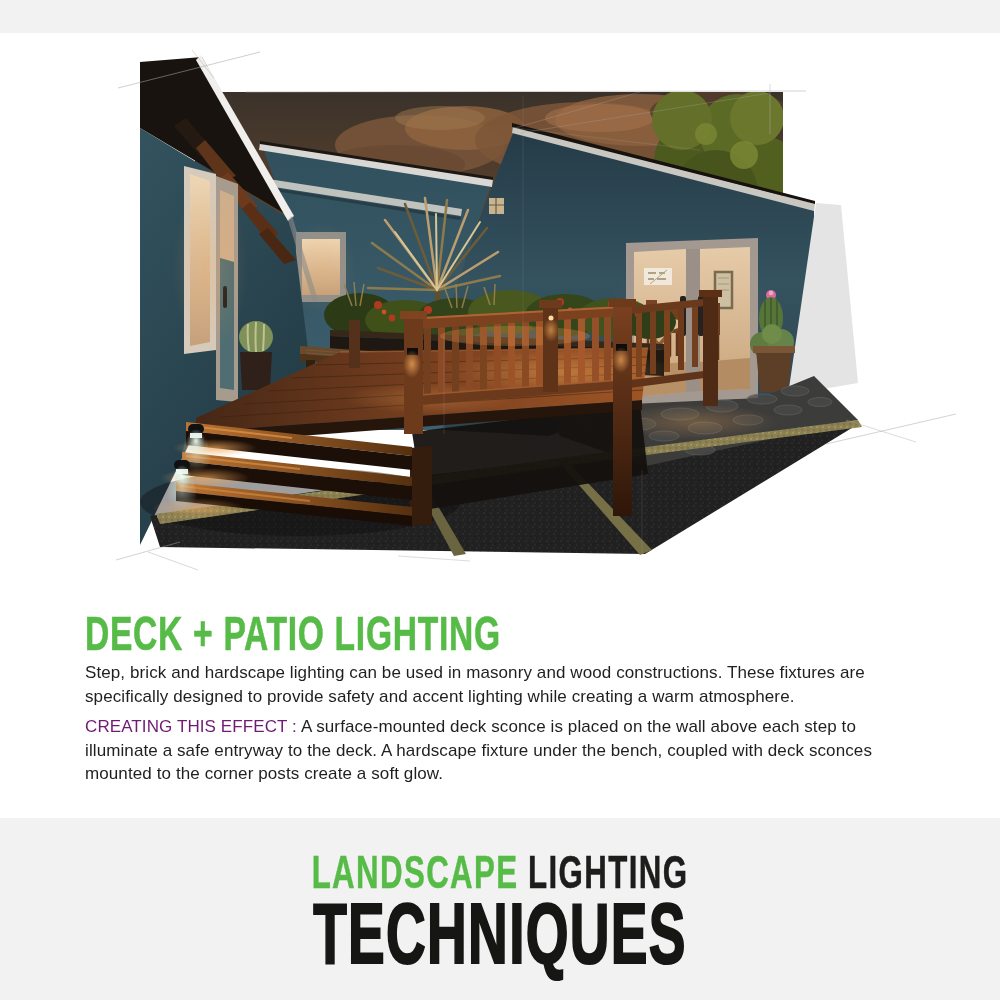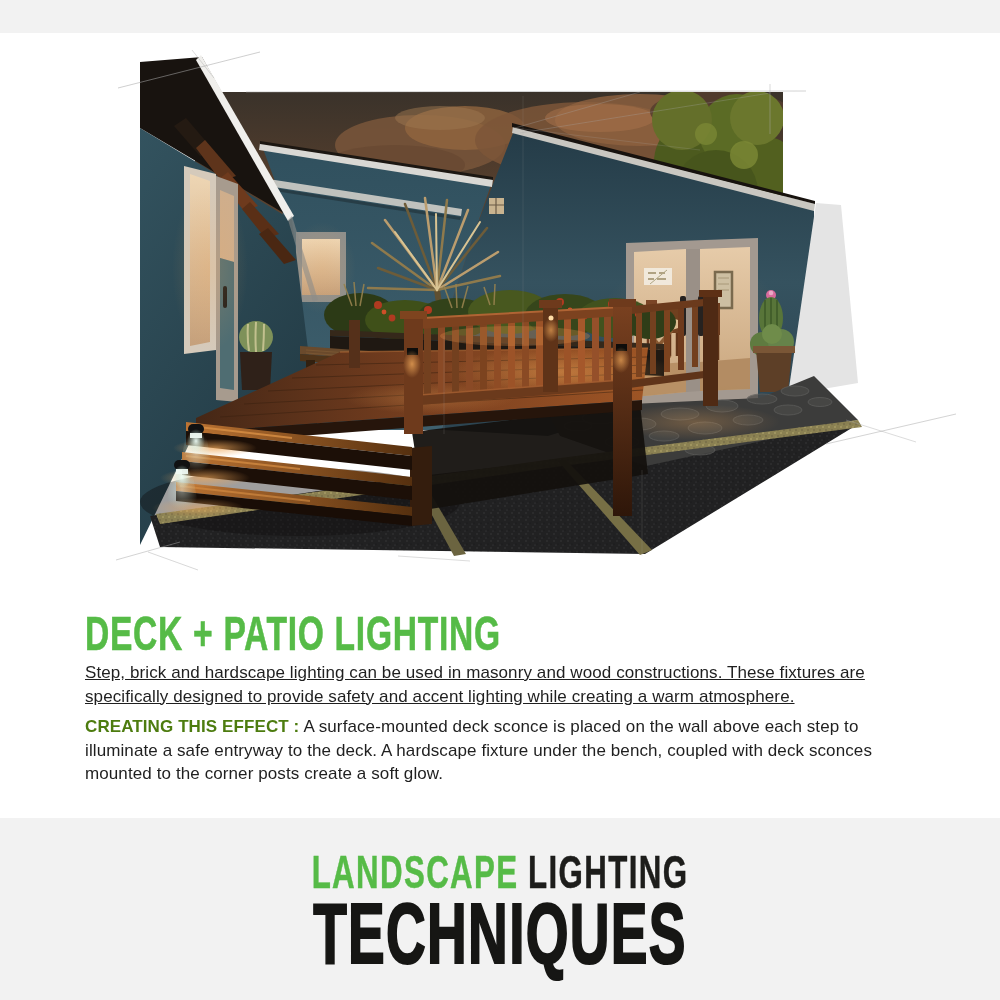--- a/index.html
+++ b/index.html
@@ -14,23 +14,23 @@
   .heading{
     position:absolute;left:85px;top:606px;margin:0;
     font-size:48px;font-weight:700;letter-spacing:1px;color:#56bb47;
     white-space:nowrap;transform:scaleX(.70);transform-origin:0 0;
     -webkit-text-stroke:.6px #56bb47;
   }
   .para{
     position:absolute;left:85px;width:848px;margin:0;
     font-size:17px;line-height:23.5px;color:#1f1f1f;letter-spacing:.1px;
   }
-  .para.intro{top:661px;text-decoration:underline;}
+  .para.intro{top:661px;}
   .para.effect{top:715px;}
-  .para.effect strong{font-weight:700;color:#4d7c0f;margin-right:4px;margin-top:18px;}
+  .para.effect strong{font-weight:400;color:#701a75;margin-right:4px;margin-top:18px;}
 
   .footer{position:absolute;left:0;top:818px;width:1000px;height:182px;background:#f2f2f2;}
   .brand-line1{
     position:absolute;left:0;top:845px;width:1000px;text-align:center;
     font-size:46px;font-weight:700;letter-spacing:2px;
     transform:scaleX(.68);transform-origin:500px 0;white-space:nowrap;
     -webkit-text-stroke:.5px currentColor;color:#1d1d1b;
   }
   .brand-line1 .w1{color:#56bb47;-webkit-text-stroke:.5px #56bb47;margin-right:14px;}
   .brand-line2{

